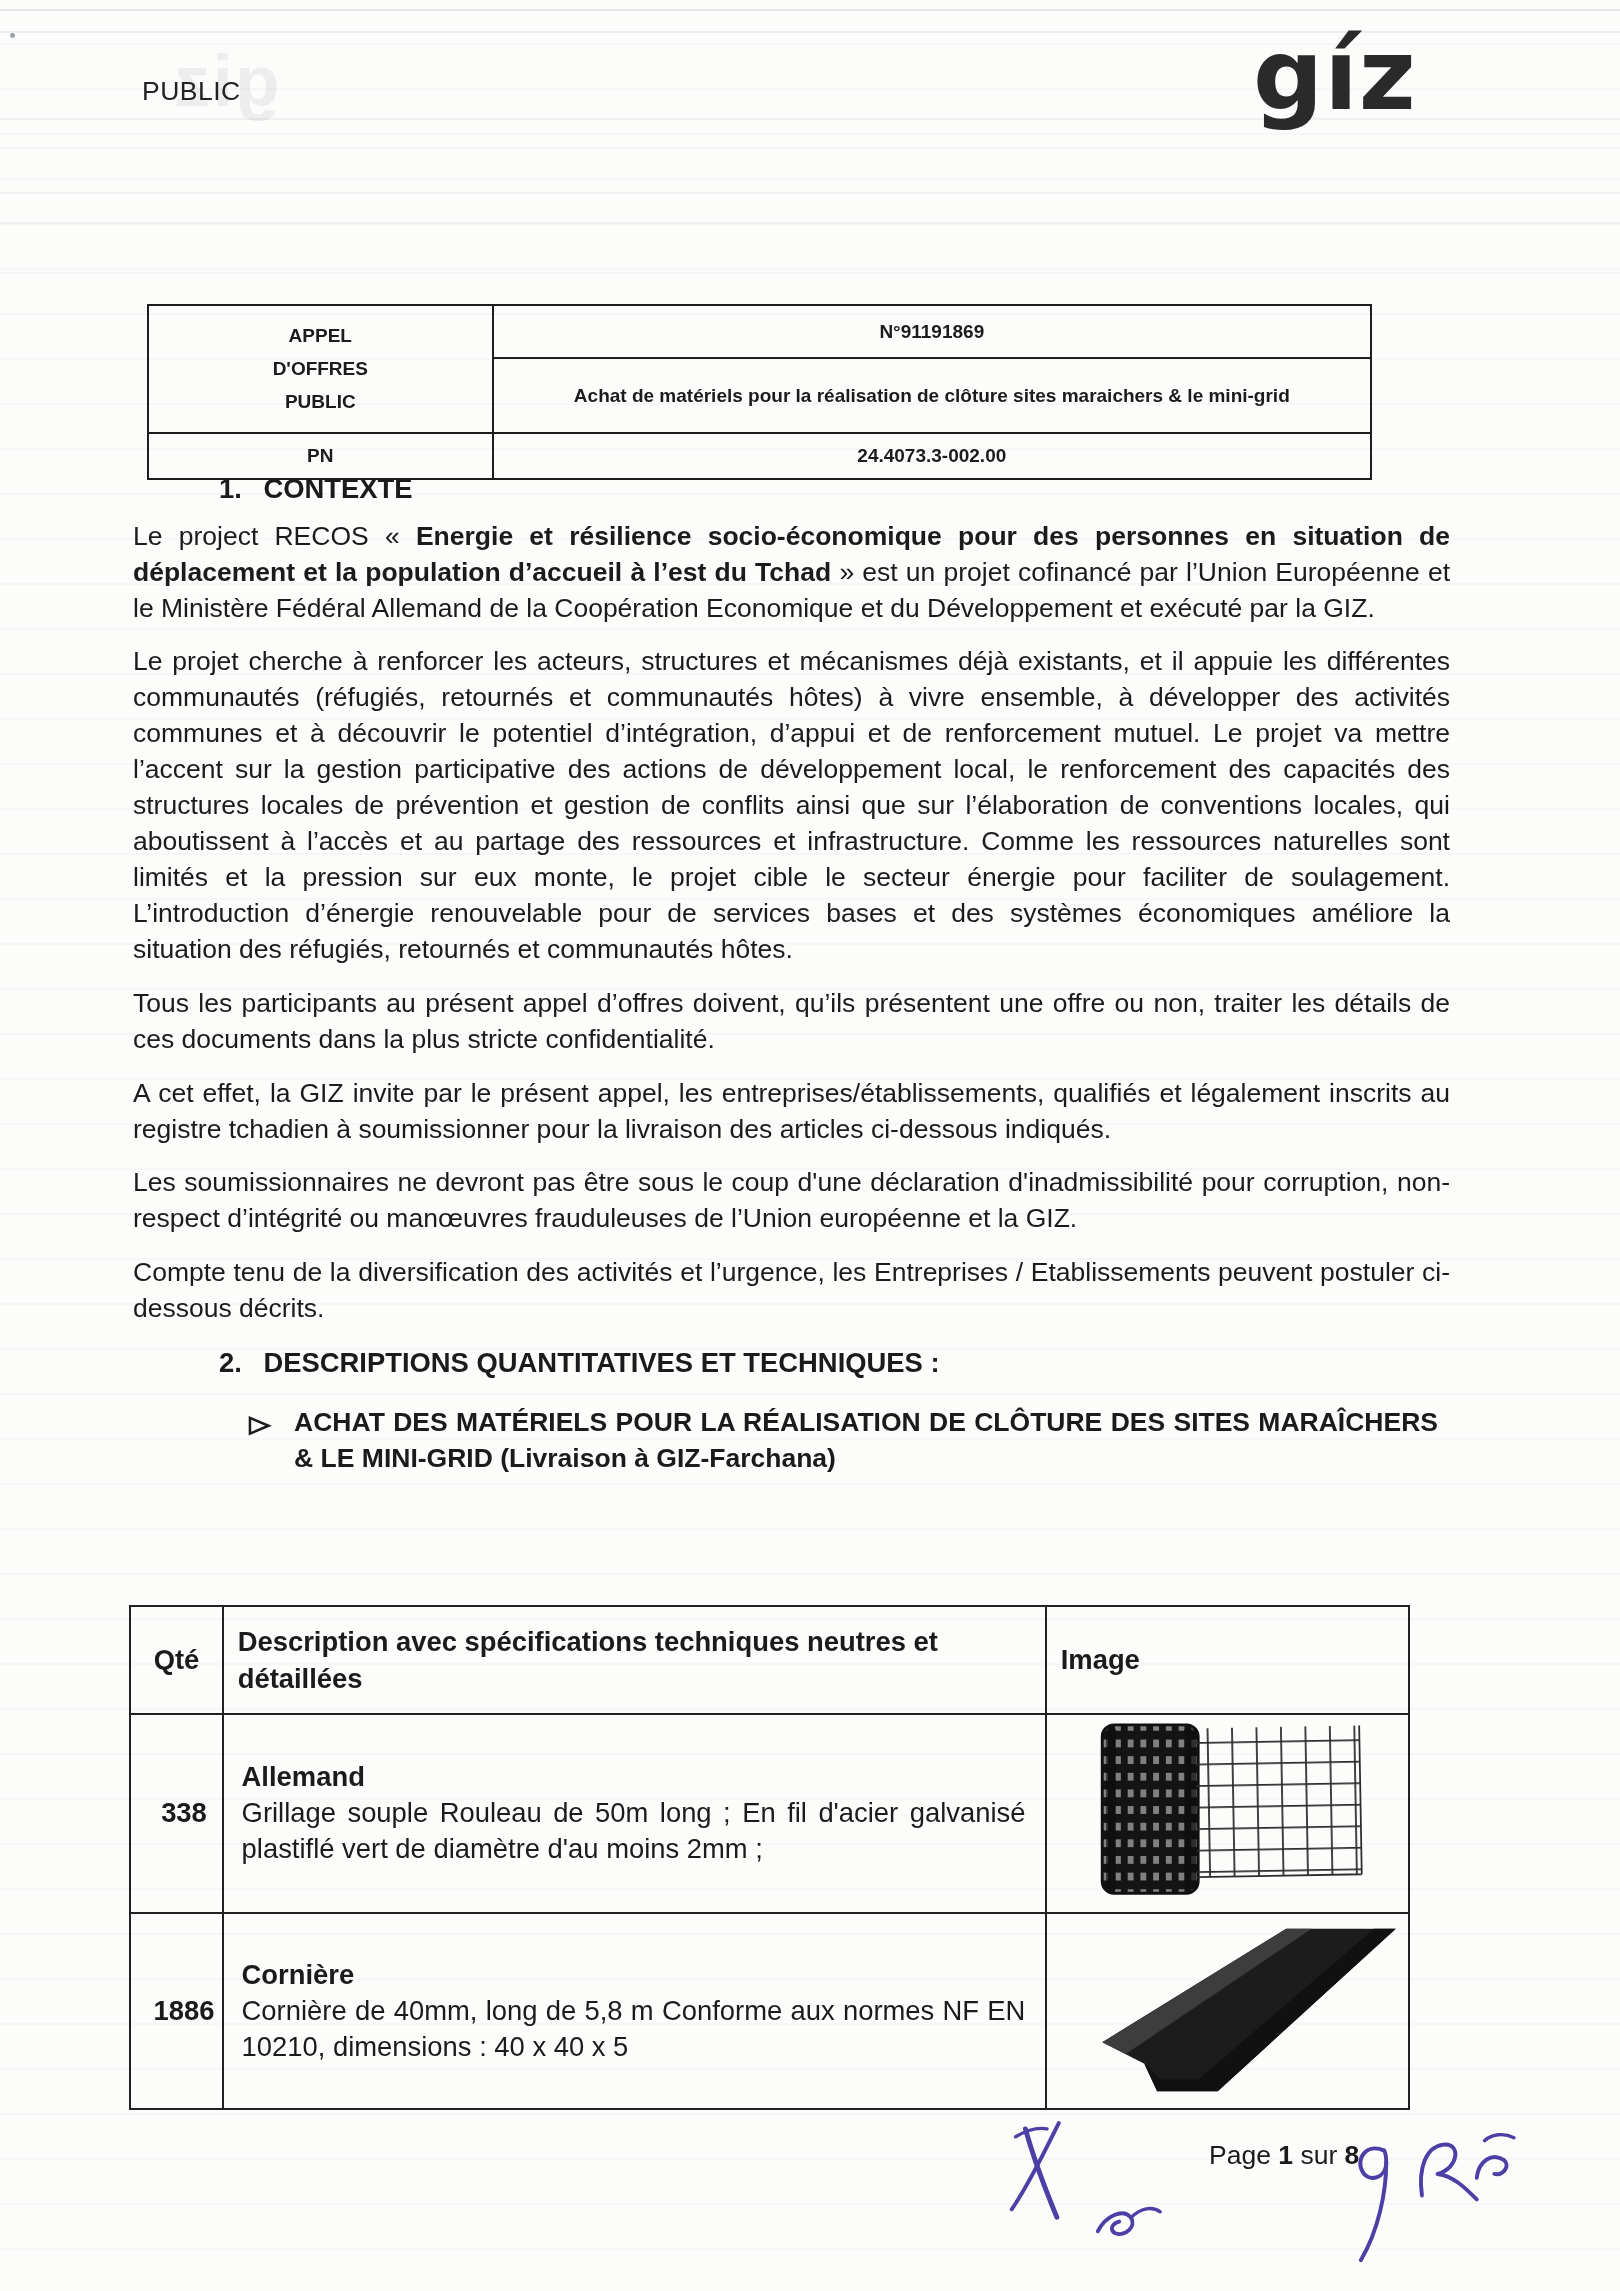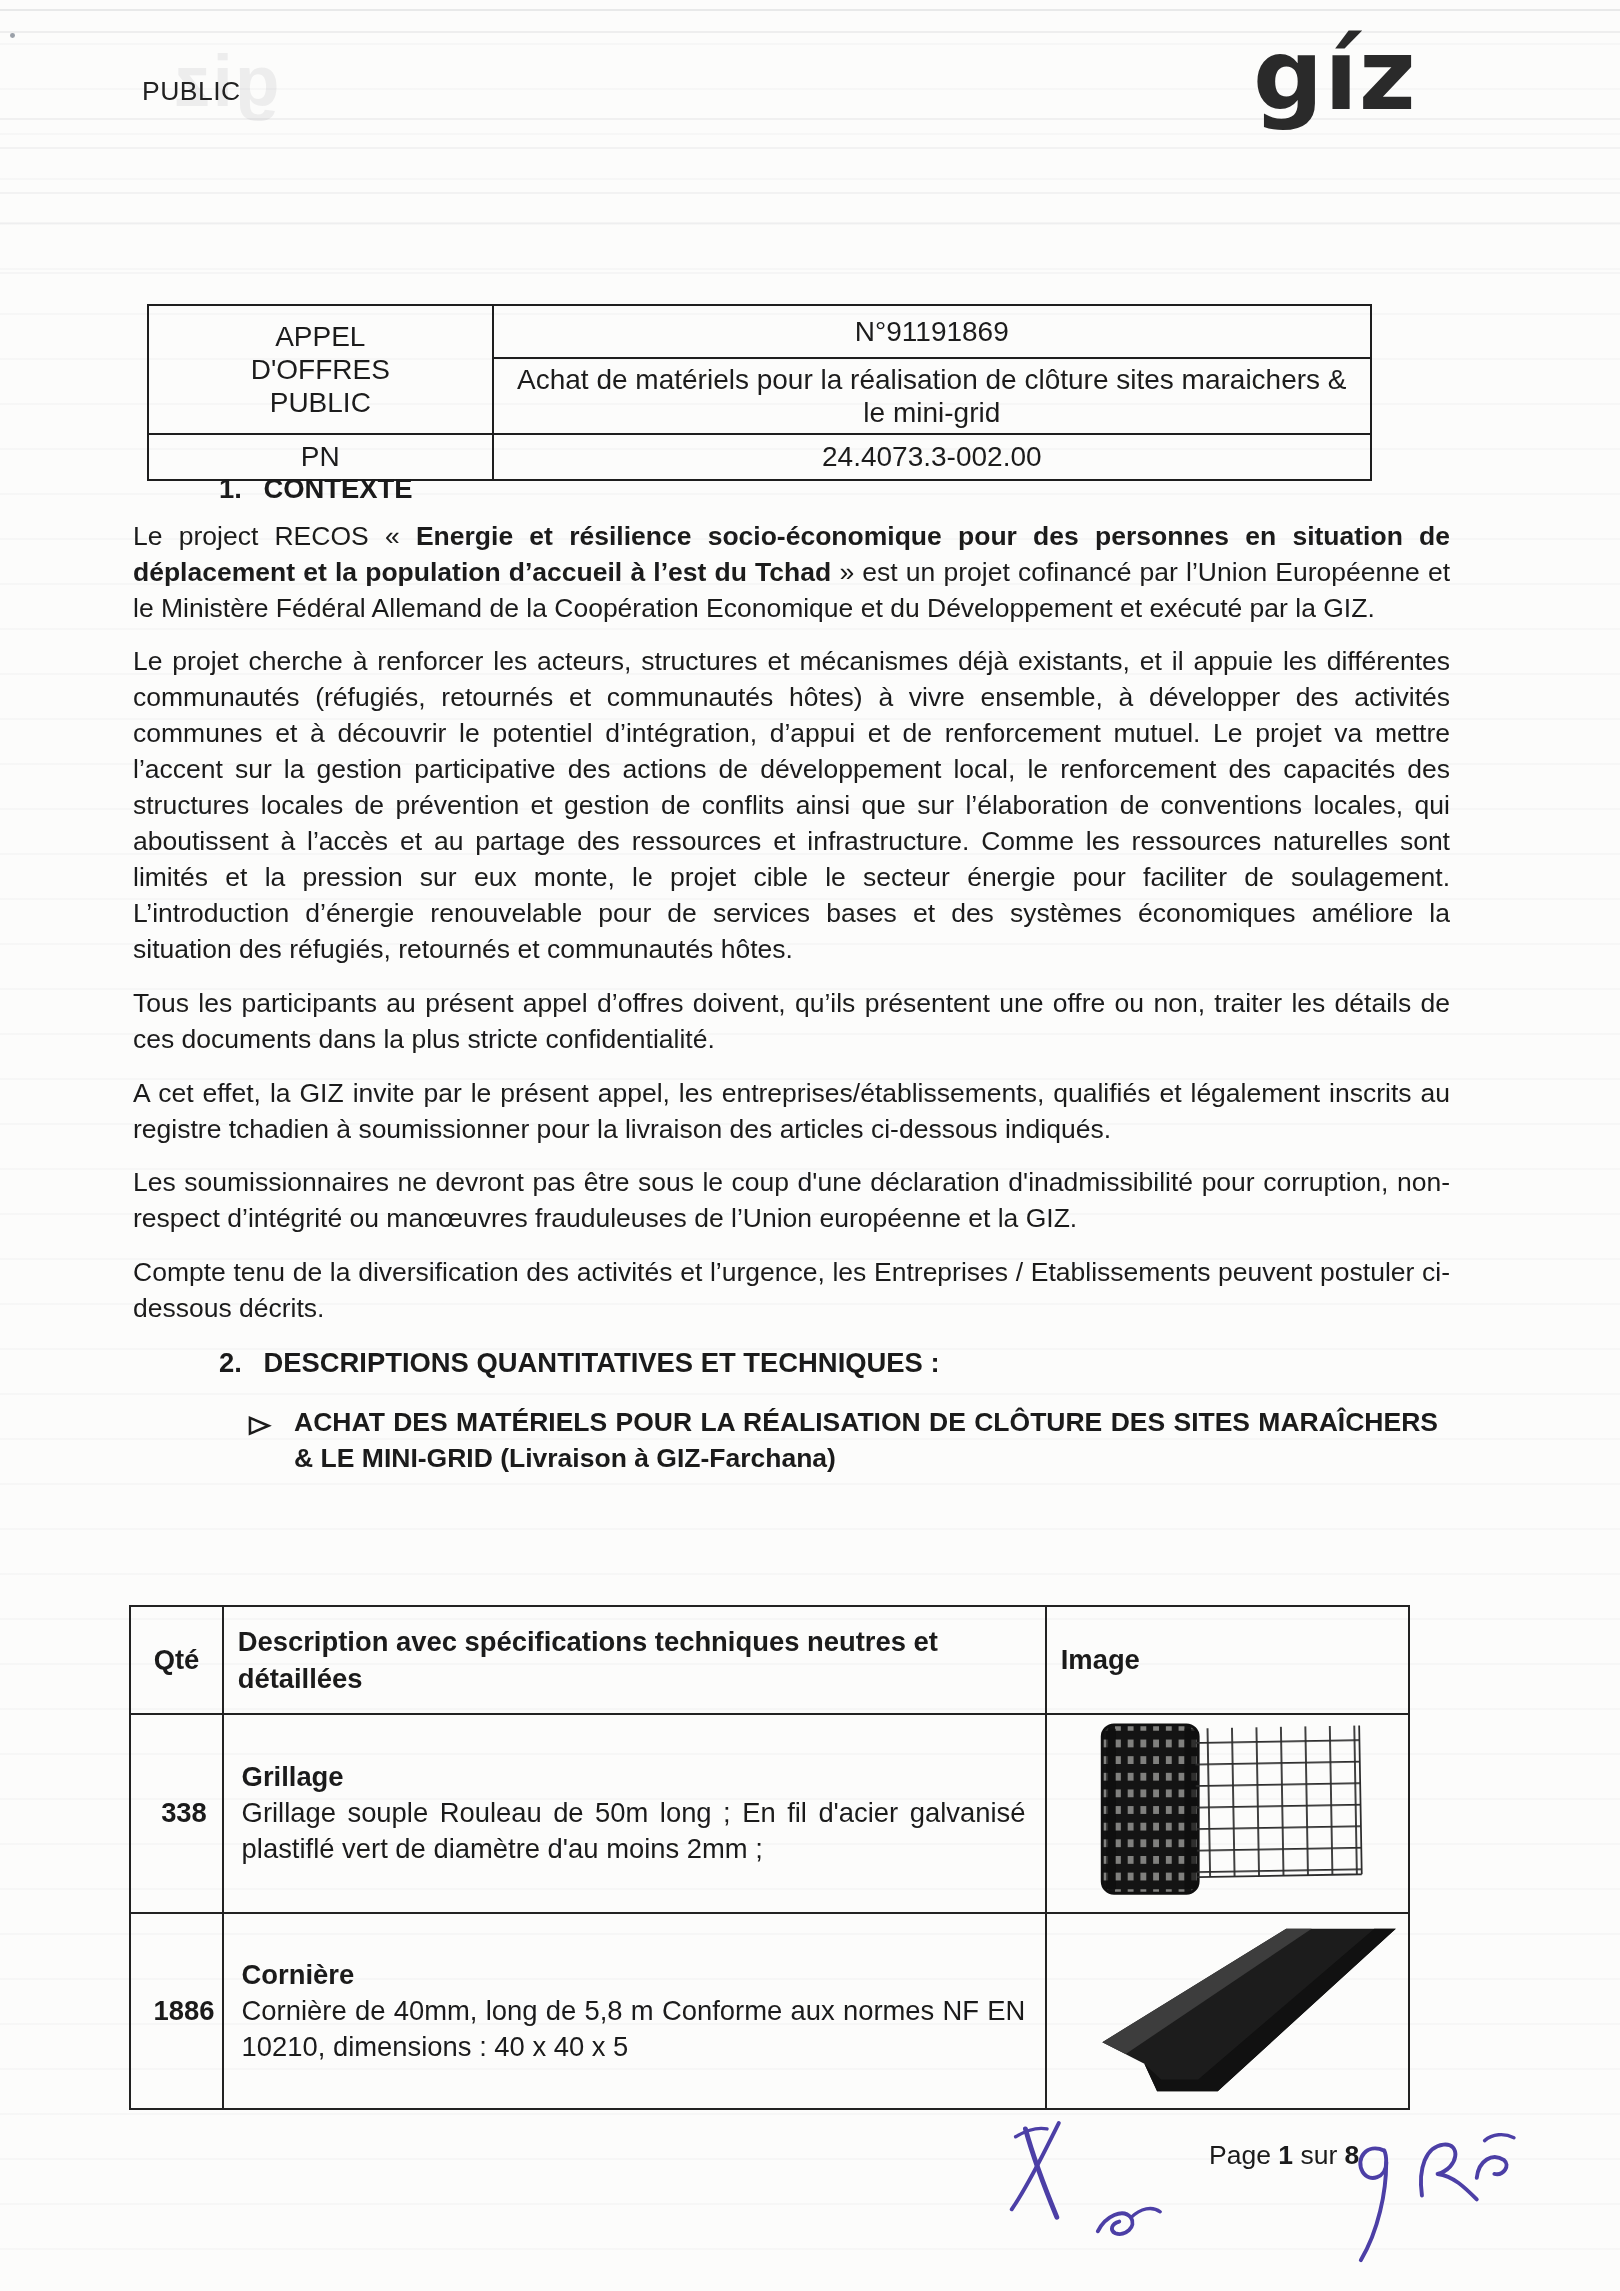--- a/index.html
+++ b/index.html
@@ -9,21 +9,21 @@
   .page::before{content:"";position:absolute;inset:0;pointer-events:none;
     background:repeating-linear-gradient(180deg,transparent 0 43px,rgba(120,125,135,.045) 43px 45px);}
   .scanline{position:absolute;left:0;width:100%;height:2px;background:rgba(130,135,145,.16);}
   .ghost-giz{position:absolute;left:172px;top:39px;font-size:73px;font-weight:bold;
     color:rgba(105,108,122,.10);transform:scaleX(-1);letter-spacing:2px;}
   .classification{position:absolute;left:142px;top:76px;font-size:26.5px;letter-spacing:0.5px;color:#222;}
   .giz-logo{position:absolute;left:1253px;top:17.6px;font-size:98px;font-weight:bold;color:#2a2a2a;
     font-family:"DejaVu Sans","Liberation Sans",sans-serif;letter-spacing:1px;}
   
   .ref-table{position:absolute;left:147px;top:304px;width:1225px;border-collapse:collapse;}
-  .ref-table td{border:2.5px solid #1e1e1e;text-align:center;font-weight:normal;font-size:28px;
+  .ref-table td{border:2.5px solid #1e1e1e;text-align:center;font-weight:bold;font-size:19px;
     padding:3.9px 9.8px;vertical-align:middle;line-height:33px;}
   .ref-table .apl{width:323px;white-space:pre-line;}
   .ref-table .r1{height:43px;} .ref-table .r2{height:65px;} .ref-table .r3{height:37px;}
   
   .content{position:absolute;left:133px;top:469px;width:1317px;font-size:26.5px;line-height:36px;
     text-align:justify;color:#1b1b1b;}
   .content p{margin:0 0 17.6px 0;}
   h3.sec{margin:0 0 9.8px 0;font-size:27.4px;line-height:39px;font-weight:bold;text-align:left;
     display:flex;gap:21.6px;padding-left:86px;}
   h3.sec2{margin:0 0 21.6px 0;}
@@ -119,21 +119,21 @@
       </colgroup>
     <tbody>
         <tr>
       <th class="qh">Qté</th>
       <th>Description avec spécifications techniques neutres et détaillées</th>
       <th>Image</th>
     </tr>
     <tr class="row1">
       <td class="qty">338</td>
       <td class="desc">
-        <span class="ititle">Grillage</span>
+        <span class="ititle">Allemand</span>
         <span>Grillage souple Rouleau de 50m long ; En fil d'acier galvanisé plastiflé vert de diamètre d'au moins 2mm ;</span>
       </td>
       <td class="img-cell">
         <svg width="333" height="182" viewBox="0 0 340 186">
           <defs>
             <pattern id="rollp" width="13" height="17" patternUnits="userSpaceOnUse">
               <rect width="13" height="17" fill="#141414"></rect>
               <rect x="3" y="4" width="6" height="8" fill="#d8d8d4" opacity=".55"></rect>
             </pattern>
             <pattern id="gridp" width="25" height="22" patternUnits="userSpaceOnUse">

